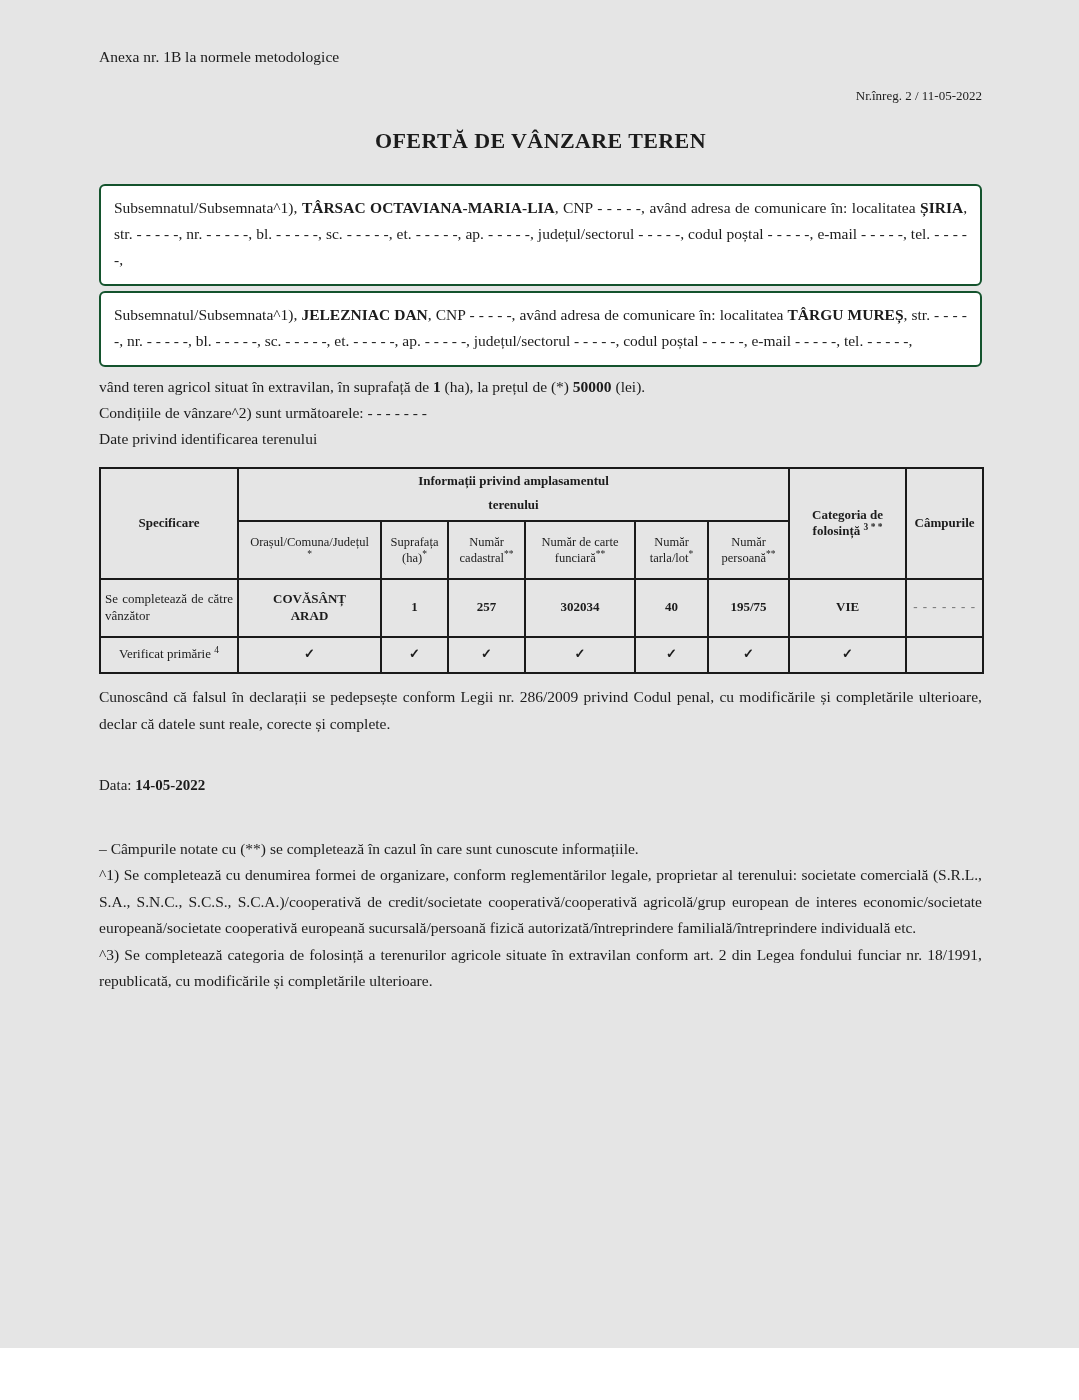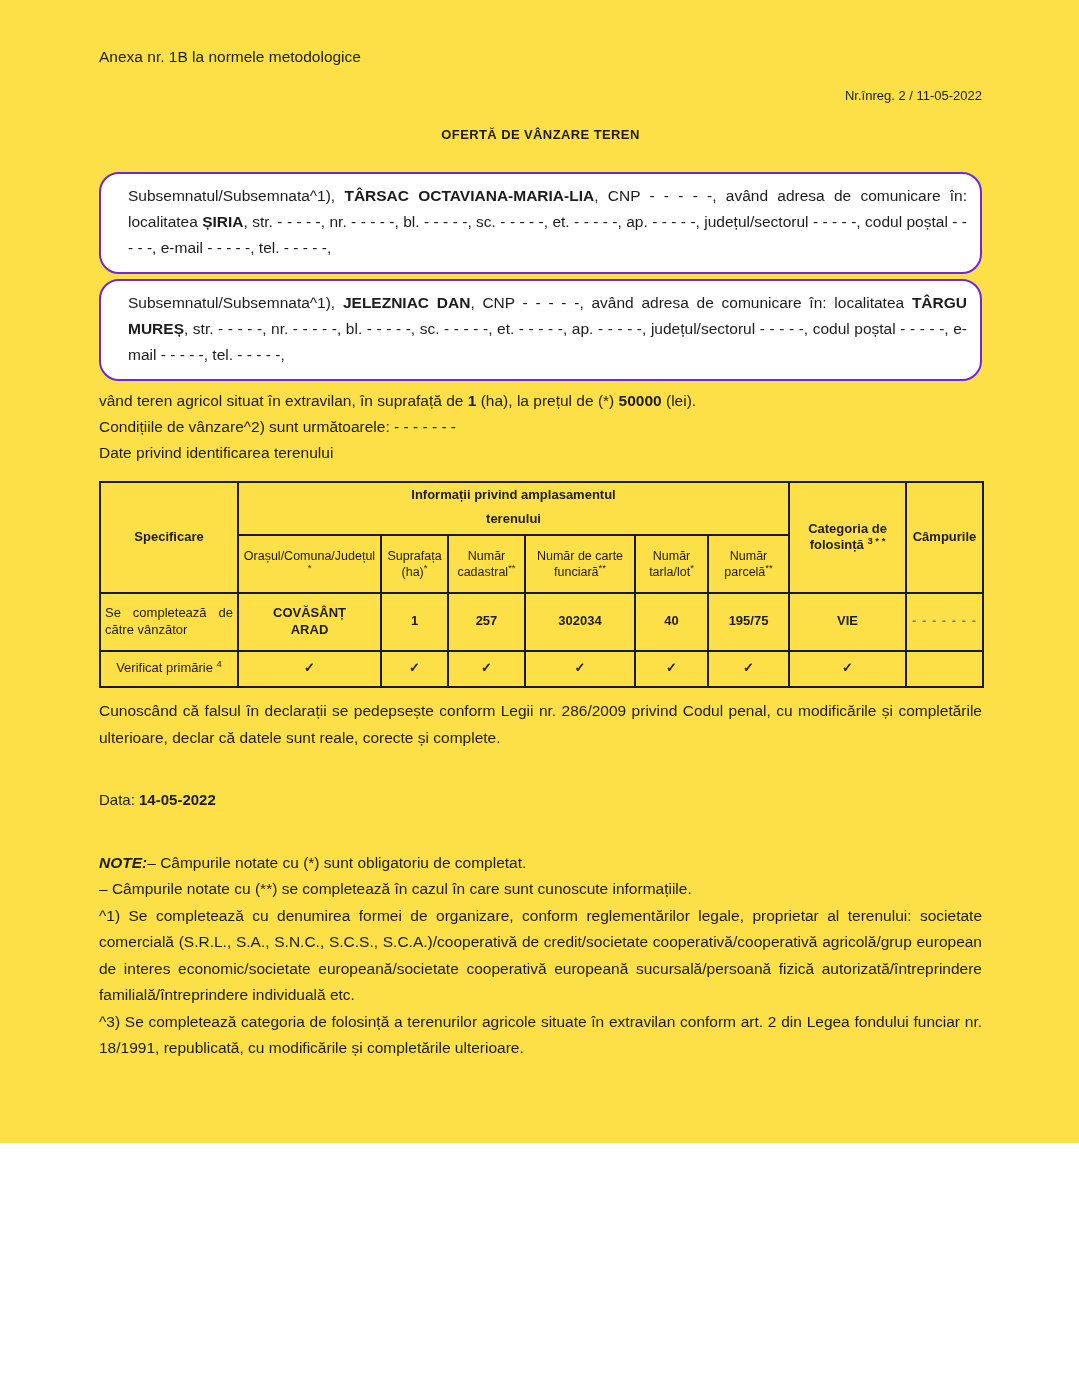--- a/index.html
+++ b/index.html
@@ -1,28 +1,28 @@
 <!DOCTYPE html>
 <html lang="ro"><head>
 <meta charset="utf-8">
 <style>
   html,body{margin:0;padding:0;background:#ffffff;}
   .page{
-    width:1079px;height:1143px;background:#fde047;position:relative;
-    font-family:Liberation Sans, sans-serif;color:#1c1c1c;
+    width:1079px;height:1348px;background:#e5e5e5;position:relative;
+    font-family:Liberation Serif, serif;color:#1c1c1c;
     overflow:hidden;
   }
   .content{margin:0 97px 0 99px;}
   p{margin:0;}
   .annex{padding-top:48px;font-size:15.5px;}
   .reg{margin-top:22px;text-align:right;font-size:13px;}
-  .title{margin:24px 0 0 0;text-align:center;font-size:13px;font-weight:700;letter-spacing:.4px;}
+  .title{margin:24px 0 0 0;text-align:center;font-size:22px;font-weight:700;letter-spacing:.4px;}
   .party-box{
-    margin-top:30px;border:2px solid #6d28d9;border-radius:20px;
-    padding:9px 13px 11px 27px;background:#fff;
+    margin-top:30px;border:2px solid #14532d;border-radius:6px;
+    padding:9px 13px 11px 13px;background:#fff;
   }
   .party-box + .party-box{margin-top:5px;}
   .rich,.body{font-size:15.5px;line-height:26px;}
   .just{text-align:justify;}
   .sale{margin-top:7px;}
   b,.b{font-weight:700;}
   table.land{
     margin-top:15px;border-collapse:collapse;table-layout:fixed;width:883px;
     border:2px solid #1a1a1a;
   }
@@ -113,21 +113,21 @@
           <td>
             <span>Număr de carte</span><br>
             <span>funciară</span><sup>**</sup>
           </td>
           <td>
             <span>Număr</span><br>
             <span>tarla/lot</span><sup>*</sup>
           </td>
           <td>
             <span>Număr</span><br>
-            <span>parcelă</span><sup>**</sup>
+            <span>persoană</span><sup>**</sup>
           </td>
         </tr>
         <tr class="datarow">
           <td class="rowlabel justcell">Se completează de către vânzător</td>
           <td class="val">
             <span>COVĂSÂNȚ</span><br>
             <span>ARAD</span>
           </td>
           <td class="val">1</td>
           <td class="val">257</td>
@@ -154,20 +154,19 @@
     </table>
 
     <p class="body just declaration">Cunoscând că falsul în declarații se pedepsește conform Legii nr. 286/2009 privind Codul penal, cu modificările și completările ulterioare, declar că datele sunt reale, corecte și complete.</p>
 
     <p class="date-line">
       <span>Data:</span>
       <span class="b">14-05-2022</span>
     </p>
 
     <div class="notes">
-      <p><span class="note-label">NOTE:</span><span>– Câmpurile notate cu (*) sunt obligatoriu de completat.</span></p>
       <p>– Câmpurile notate cu (**) se completează în cazul în care sunt cunoscute informațiile.</p>
       <p class="just">^1) Se completează cu denumirea formei de organizare, conform reglementărilor legale, proprietar al terenului: societate comercială (S.R.L., S.A., S.N.C., S.C.S., S.C.A.)/cooperativă de credit/societate cooperativă/cooperativă agricolă/grup european de interes economic/societate europeană/societate cooperativă europeană sucursală/persoană fizică autorizată/întreprindere familială/întreprindere individuală etc.</p>
       <p class="just">^3) Se completează categoria de folosință a terenurilor agricole situate în extravilan conform art. 2 din Legea fondului funciar nr. 18/1991, republicată, cu modificările și completările ulterioare.</p>
     </div>
 
   </div>
 </div>
 
 </body></html>

